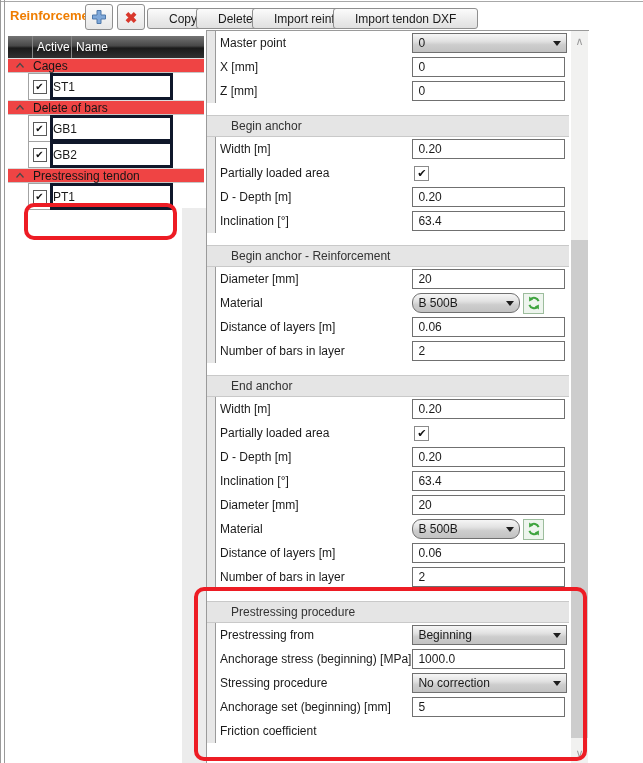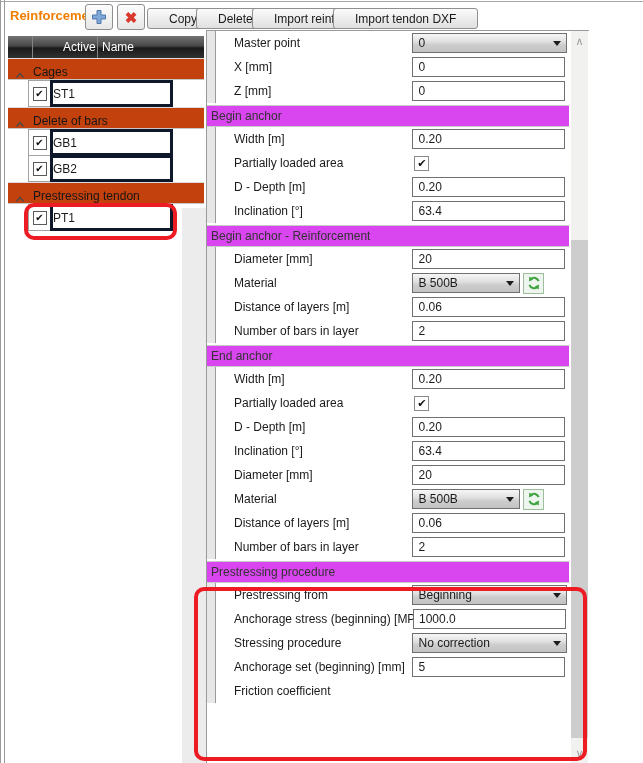--- a/index.html
+++ b/index.html
@@ -31,59 +31,59 @@
     display:flex; align-items:center;
   }
   #btn-copy { left:147px; } #btn-delall { left:196px; }
   #btn-impr { left:252px; } #btn-impt  { left:333px; }
 
   
   .tree { position:absolute; left:8px; top:36px; width:196px; }
   .tree-header { display:flex; height:22px; color:#fff;
     background:linear-gradient(180deg,#747474,#474747 45%,#1a1a1a 55%,#303030); }
   .th-cell { display:flex; align-items:center; padding-left:4px; border-right:1px solid #858585; height:100%; }
-  .th-0 { width:25px; } .th-1 { width:39px;margin-left:26px; } .th-2 { flex:1; border-right:none; }
-  .group-row { height:22px; background:#c2410c; border-top:1px solid #dcdcdc;
-    border-bottom:1px solid #c6c6c6; display:flex; align-items:flex-end; padding-left:7px; }
+  .th-0 { width:25px; } .th-1 { width:39px; } .th-2 { flex:1; border-right:none; }
+  .group-row { height:15px; background:#ef4444; border-top:1px solid #dcdcdc;
+    border-bottom:1px solid #c6c6c6; display:flex; align-items:center; padding-left:7px; }
   .group-row .glabel { margin-left:8px; color:#161616; }
   .item-row { height:27px; display:flex; padding-left:20px; }
   .item-row + .item-row { margin-top:-1px; }
   .cb-cell { width:23px; border:1px solid #a3a3a3; background:#fff;
     display:flex; align-items:center; justify-content:center; }
   .cbox { width:14px; height:14px; border:1px solid #5a5a5a; background:#fff;
     display:flex; align-items:center; justify-content:center; font-size:10px; line-height:1; color:#111; }
   .name-cell { width:123px; margin-left:-1px; border:3px solid #0f172a; background:#fff;
     display:flex; align-items:center; }
 
   .gap-strip { position:absolute; left:182px; top:208px; width:24px; height:555px; background:#ececec; }
   .props-vline { position:absolute; left:206px; top:30px; width:1px; height:733px; background:#9a9a9a; }
   .props-hline { position:absolute; left:206px; top:30px; width:383px; height:1px; background:#9a9a9a; }
 
   
   .props { position:absolute; left:207px; top:31px; width:362px; }
   .prow { display:flex; height:24px; }
   .gutter { width:9px; background:#e7e7e7; border-right:1px solid #9a9a9a; height:100%; }
-  .plabel { width:197px; display:flex; align-items:center; padding-left:18px;
+  .plabel { width:197px; display:flex; align-items:center; padding-left:4px;
     white-space:nowrap; overflow:visible; color:#1a1a1a; background:#fff; }
   .pfield { width:157px; display:flex; align-items:center; background:#fff; }
   .tfield { width:153px; height:20px; border:1px solid #707070; background:#fff;
     padding:0 5px; display:flex; align-items:center; }
   .combo { position:relative; width:155px; height:20px; border:1px solid #707070;
     background:linear-gradient(180deg,#f6f6f6 0%,#e2e2e2 40%,#cdcdcd 60%,#c2c2c2 100%);
     display:flex; align-items:center; padding:0 5px; }
-  .combo.narrow { width:108px; }
+  .combo.narrow { width:108px;border-radius:9px; }
   .tri { position:absolute; right:5px; top:7px; width:0; height:0;
     border-left:4px solid transparent; border-right:4px solid transparent; border-top:5px solid #1d1d1d; }
   .refreshbtn { width:21px; height:21px; margin-left:3px; border:1px solid #9dbd9d;
     background:#eef5ee; display:flex; align-items:center; justify-content:center; }
   .pcheck { width:15px; height:15px; margin-left:2px; border:1px solid #8a8a8a; background:#fff;
     display:flex; align-items:center; justify-content:center; font-size:11px; line-height:1; color:#111; }
-  .sectionrow { height:22px; margin-top:2px; background:#d946ef;
+  .sectionrow { height:22px; margin-top:12px; background:#e5e5e5;
     border-top:1px solid #c9c9c9; border-bottom:1px solid #c9c9c9;
-    display:flex; align-items:center; padding-left:4px; color:#333; }
+    display:flex; align-items:center; padding-left:24px; color:#333; }
 
   
   .sb { position:absolute; left:571px; top:31px; width:17px; height:732px; background:#f1f1f0; }
   .sb-up, .sb-down { position:absolute; left:0; width:17px; height:17px; text-align:center;
     color:#9a9a9a; font-size:11px; line-height:16px; }
   .sb-up { top:2px; } .sb-down { bottom:2px; line-height:18px; }
   .sb-thumb { position:absolute; left:0; top:209px; width:17px; height:498px; background:#cdcdcd; }
 
   
   .ann { position:absolute; border:4px solid var(--annotation,#ed1c24); border-radius:10px; pointer-events:none; }

